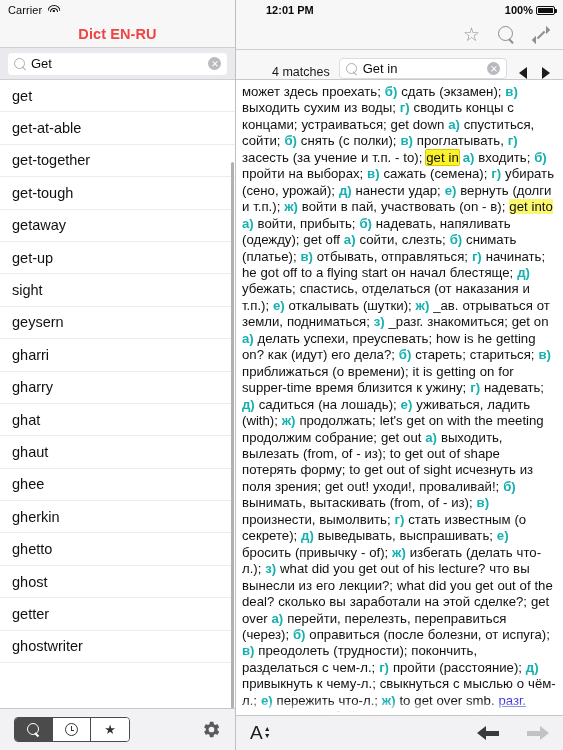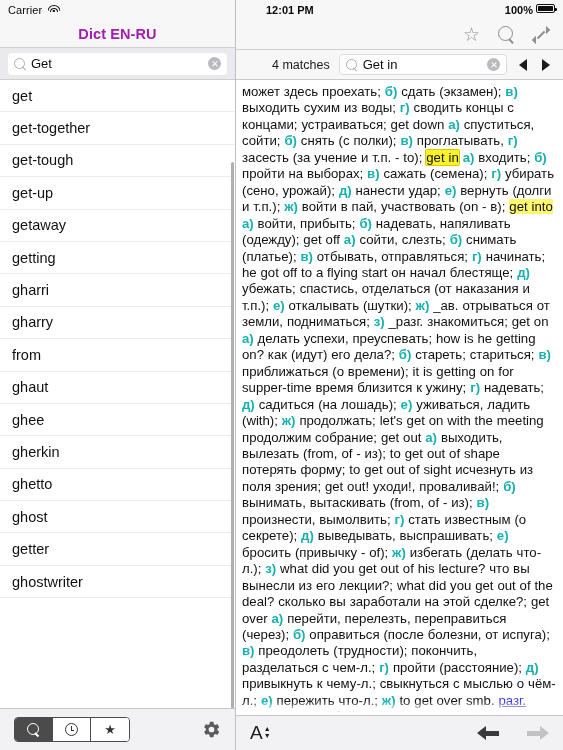--- a/index.html
+++ b/index.html
@@ -28,21 +28,21 @@
   }
   .wifi-ico i:nth-child(1){ width:13px; height:6px; top:0; }
   .wifi-ico i:nth-child(2){ width:8px;  height:4px; top:2.5px; }
   .wifi-ico i:nth-child(3){ width:3.4px;height:2.4px;top:5px; background:#111; border-radius:50%; }
 
   .l-titlebar{
     height:28px; flex:0 0 28px; background:#f7f7f7;
     display:flex; align-items:center; justify-content:center;
     border-bottom:1px solid #cfcfcf;
   }
-  .l-title{ font-size:14.5px; font-weight:600; color:#a21caf; letter-spacing:.1px; }
+  .l-title{ font-size:14.5px; font-weight:600; color:#ef4444; letter-spacing:.1px; }
 
   .l-searchwrap{
     flex:0 0 32px; height:32px; background:#e9e9ee;
     display:flex; align-items:center; padding:0 8px;
     border-bottom:1px solid #cfcfcf;
   }
   .l-searchfield{
     flex:1; height:22px; background:#fff; border-radius:4px;
     display:flex; align-items:center; padding:0 6px; position:relative;
   }
@@ -121,21 +121,21 @@
   
   .right-pane{
     width:327px; height:750px; position:relative; display:flex; flex-direction:column;
     background:#fff;
   }
   .r-status{
     flex:0 0 20px; height:20px; background:#f7f7f7;
     display:flex; align-items:center; padding:0 8px; justify-content:space-between;
   }
   .r-time{ font-size:11px; font-weight:700; color:#0a0a0a; margin-left:22px; }
-  .batt-wrap{ display:flex; gap:3px; }
+  .batt-wrap{ display:flex; align-items:center; gap:3px; }
   .batt-pct{ font-size:11px; font-weight:700; color:#0a0a0a; }
   .batt{
     width:19px;height:9px;border:1.2px solid #111;border-radius:2px;position:relative;
     padding:1px;
   }
   .batt i{ display:block; height:100%; background:#111; border-radius:0.5px; }
   .batt::after{
     content:"";position:absolute;right:-3px;top:2.6px;width:1.8px;height:3.5px;
     background:#111;border-radius:0 1px 1px 0;
   }
@@ -166,21 +166,21 @@
     left:0;bottom:0;border-right:6px solid transparent;border-bottom:6px solid #8e8e93;
     transform:rotate(45deg);
   }
   .expand-ico .bar{
     position:absolute;left:3px;top:7px;width:10px;height:1.8px;background:#8e8e93;
     transform:rotate(-45deg);
   }
 
   .r-findbar{
     flex:0 0 30px; height:30px; background:#f7f7f7;
-    display:flex; align-items:center; gap:9px; padding:0 10px;
+    display:flex; align-items:flex-end; gap:9px; padding:0 10px;
     border-bottom:1px solid #c9c9c9;
   }
   .matches{ font-size:12.5px; color:#1a1a1a; margin-left:26px; white-space:nowrap; }
   .findfield{
     flex:1; height:21px; background:#fff; border-radius:4px;
     display:flex; align-items:center; padding:0 6px; border:0.5px solid #dcdce0;
   }
   .findtext{ font-size:13px;color:#0c0c0c; flex:1; }
   .arrow-btn{ width:14px; display:flex; align-items:center; justify-content:center; }
   .tri-left{
@@ -259,28 +259,30 @@
       <div class="l-searchfield">
         <span class="mag"></span>
         <span class="l-searchtext">Get</span>
         <span class="clear-btn"></span>
       </div>
     </div>
 
     <div class="word-list">
       <div class="l-scrollbar"></div>
     <div class="word-item">get</div>
+        <div class="word-item">get-at-able</div>
         <div class="word-item">get-together</div>
         <div class="word-item">get-tough</div>
+        <div class="word-item">getaway</div>
         <div class="word-item">get-up</div>
-        <div class="word-item">getaway</div>
-        <div class="word-item">getting</div>
+        <div class="word-item">sight</div>
+        <div class="word-item">geysern</div>
         <div class="word-item">gharri</div>
         <div class="word-item">gharry</div>
-        <div class="word-item">from</div>
+        <div class="word-item">ghat</div>
         <div class="word-item">ghaut</div>
         <div class="word-item">ghee</div>
         <div class="word-item">gherkin</div>
         <div class="word-item">ghetto</div>
         <div class="word-item">ghost</div>
         <div class="word-item">getter</div>
         <div class="word-item">ghostwriter</div>
       </div>
 
     <div class="l-toolbar">

